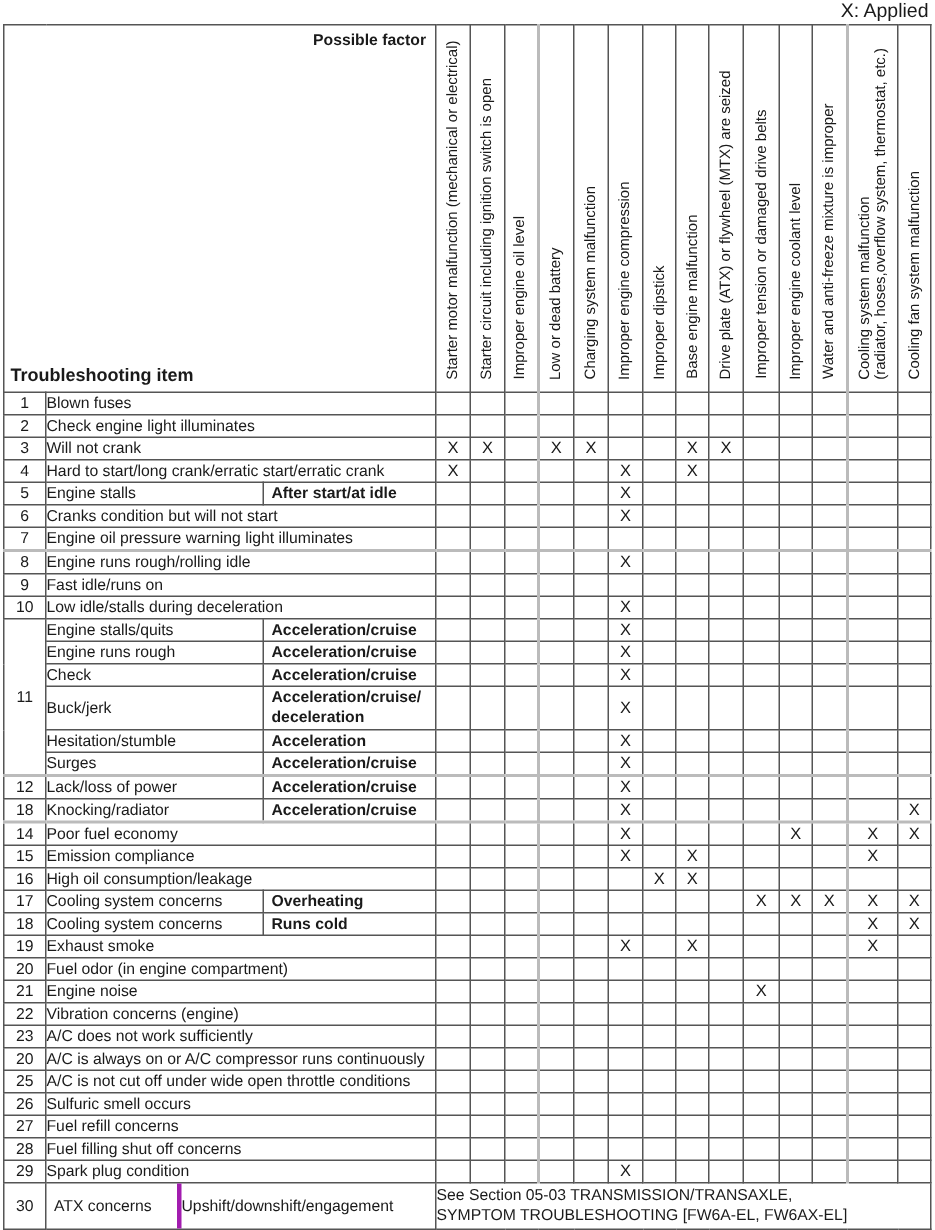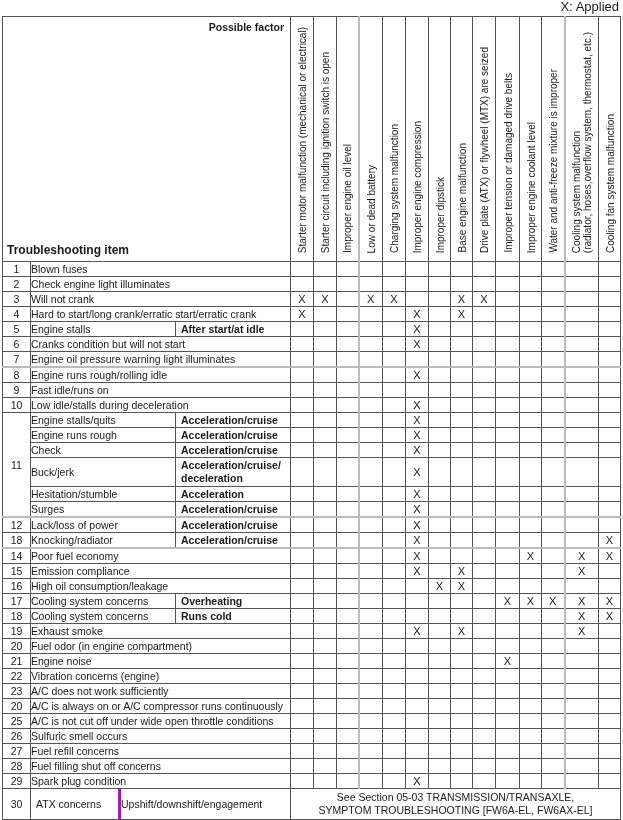--- a/index.html
+++ b/index.html
@@ -17,21 +17,21 @@
             transform:translateX(-50%) rotate(180deg); white-space:nowrap; font-size:10px; line-height:11px; text-align:left;}
   .num { text-align:center; width:28px; }
   .item { padding-left:0; white-space:nowrap; }
   .cond { padding-left:5px; white-space:nowrap;font-weight:bold; }
   tr.r td { height:14px; }
   tr.tall td { height:28px; }
   tr.r30 td { height:30px; }
   .mk { text-align:center; font-size:11px; }
   .g { border-left:2px solid #bbb; }
   tr.gtop td { border-top:2px solid #bbb; }
-  .see { text-align:center; font-size:10.5px; line-height:13px; }
+  .see { text-align:left; font-size:10.5px; line-height:13px; }
 </style>
 </head>
 <body>
 
 <div class="legend">X: Applied</div>
 
 <table>
   <colgroup>
     <col style="width:28px">
       <col style="width:145px">

